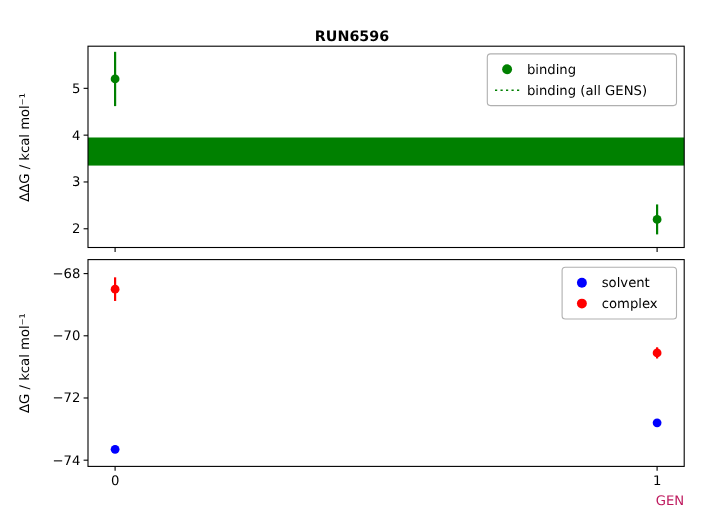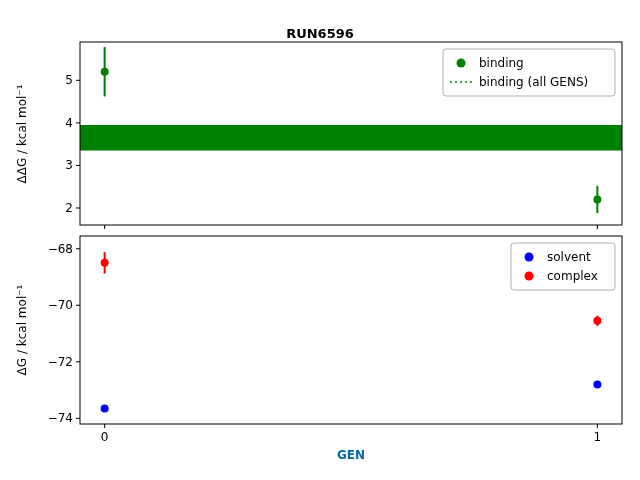--- a/index.html
+++ b/index.html
@@ -26,24 +26,23 @@
     white-space: nowrap;
     font-size: 12px;
     color: #000000;
     transform: translate(-50%, -50%) rotate(-90deg);
   }
   #ylabel-top { left: 22px; top: 134px; }
   #ylabel-bottom { left: 22px; top: 330px; }
   .xlabel {
     position: absolute;
     left: 80px; top: 448px; width: 542px;
-    text-align: center;
+    text-align: right;
     font-size: 12px;
-    color: #0369a1;
-    font-weight: bold;
+    color: #be185d;
   }
 </style>
 </head>
 <body>
 
 <div class="figure">
   <svg id="chart-svg" width="640" height="480">
       <g>
         <rect x="80" y="124.98837209302326" width="542" height="25.534883720930225" fill="#008000"></rect>
         <line x1="104.63636363636364" x2="104.63636363636364" y1="96.47441860465119" y2="47.106976744186085" stroke="#008000" stroke-width="2"></line>

